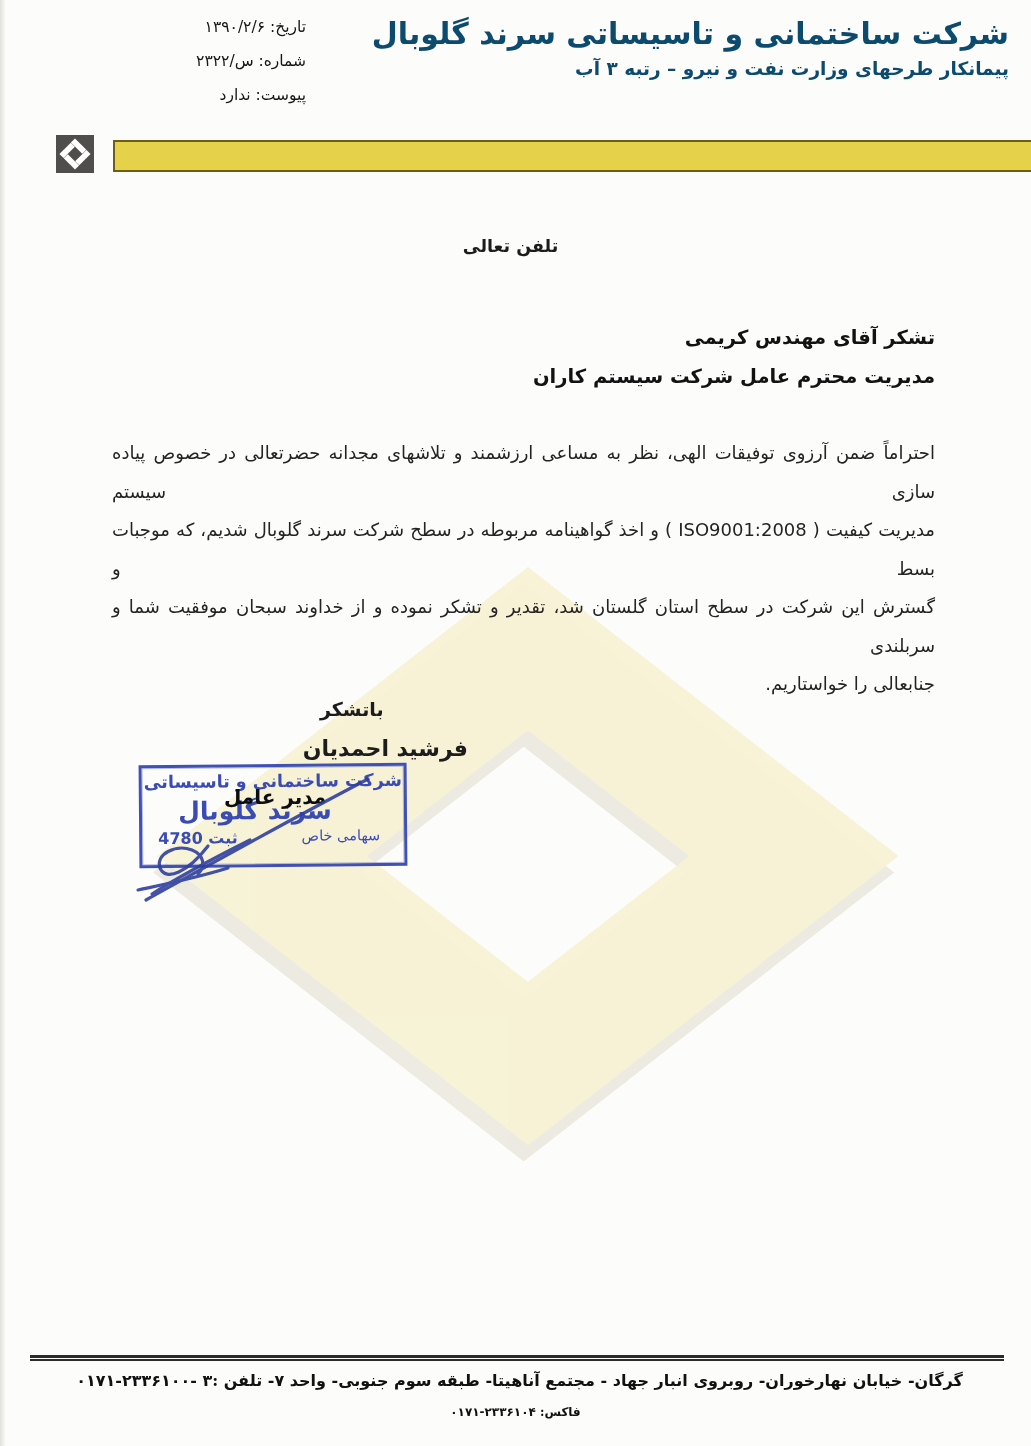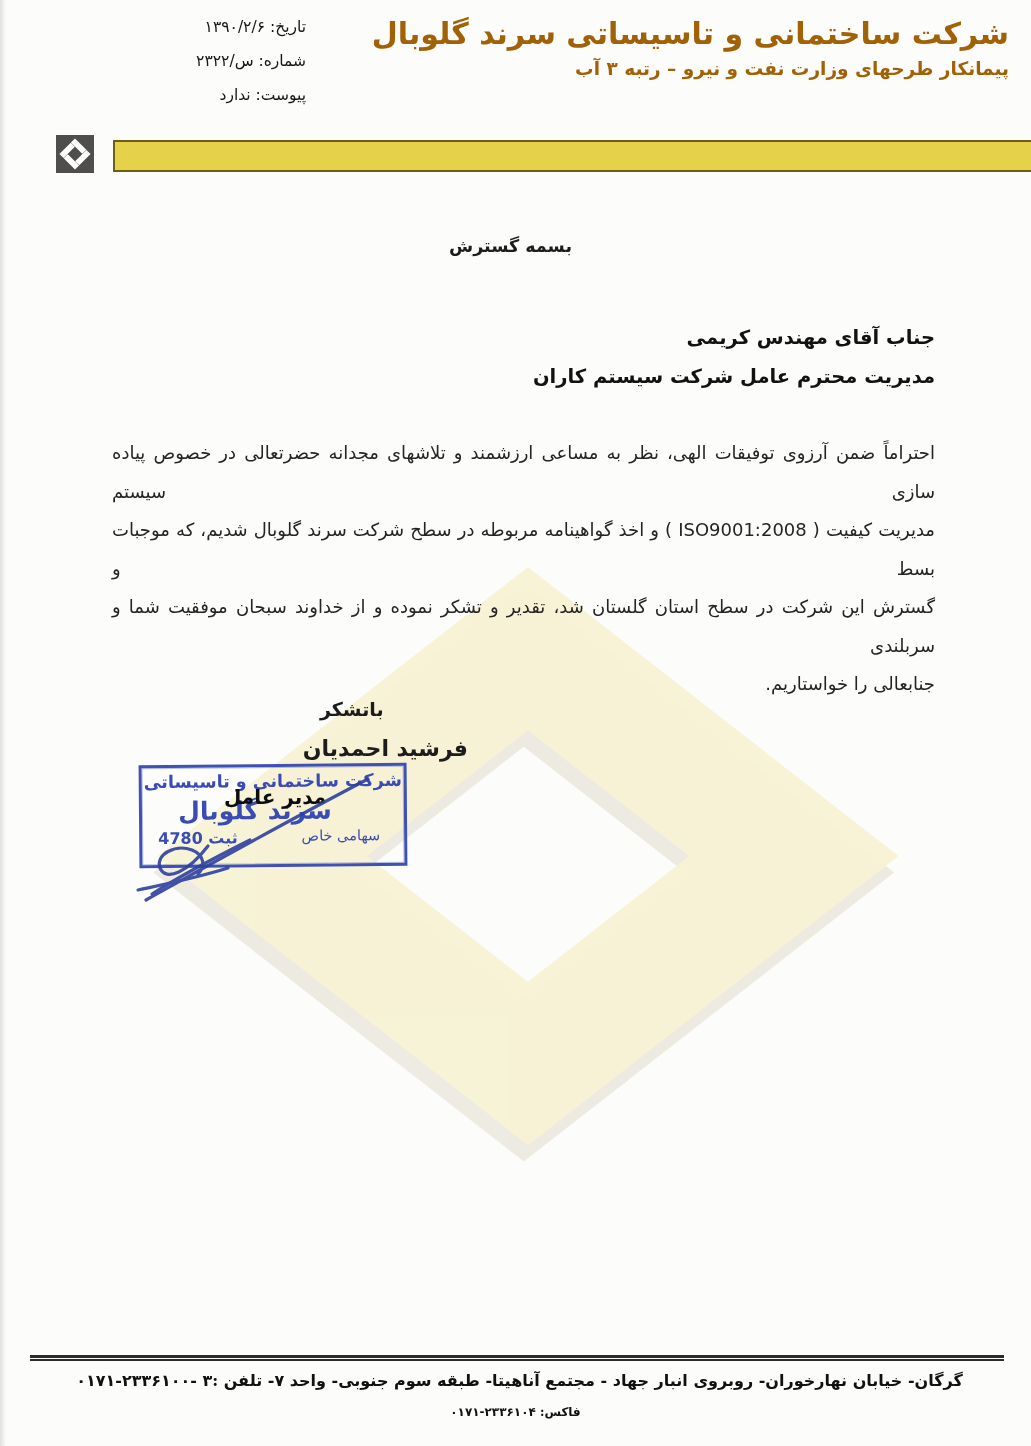--- a/index.html
+++ b/index.html
@@ -18,21 +18,21 @@
 
   
   .scan-edge { left:0; top:0; bottom:0; width:6px;
     background:linear-gradient(to right,#c9c9c5,rgba(255,255,255,0)); opacity:.55; }
 
   
   .meta { left:98px; top:10px; width:208px; direction:rtl; text-align:right;
     font-size:15.5px; line-height:34px; color:#161616; }
 
   
-  .company { right:22px; top:16px; direction:rtl; color:#a16207; }
+  .company { right:22px; top:16px; direction:rtl; color:#0c4a6e; }
   .company-name { font-size:30px; font-weight:700; font-family:"DejaVu Serif","DejaVu Sans",serif; }
   .company-subtitle { margin-top:7px; font-size:18.5px; font-weight:700; }
 
   
   .logo { left:56px; top:135px; width:38px; height:38px; }
   .bar { left:113px; right:0; top:140px; height:32px;
     background:#e6d24a; border:2px solid #6f5f16; border-right:none; }
 
   .besmele { left:0; right:10px; top:236px; text-align:center;
     font-size:17.5px; font-weight:700; direction:rtl; }
@@ -116,24 +116,24 @@
     <g transform="translate(19,19) rotate(45)" fill="#ffffff">
       <rect x="-11" y="-11" width="16" height="5.8"></rect>
       <rect x="5.2" y="-11" width="5.8" height="16"></rect>
       <rect x="-5" y="5.2" width="16" height="5.8"></rect>
       <rect x="-11" y="-5" width="5.8" height="16"></rect>
     </g>
   </svg>
 
   <div class="abs bar content"></div>
 
-  <div class="abs besmele content">بسمه گسترش</div>
+  <div class="abs besmele content">تلفن تعالی</div>
 
   <div class="abs recipient content">
-    <div>جناب آقای مهندس کریمی</div>
+    <div>تشکر آقای مهندس کریمی</div>
     <div>مدیریت محترم عامل شرکت سیستم کاران</div>
   </div>
 
   <div class="abs bodypar content">
     <div class="body-line">احتراماً ضمن آرزوی توفیقات الهی، نظر به مساعی ارزشمند و تلاشهای مجدانه حضرتعالی در خصوص پیاده سازی سیستم</div>
     <div class="body-line">مدیریت کیفیت ( ISO9001:2008 ) و اخذ گواهینامه مربوطه در سطح شرکت سرند گلوبال شدیم، که موجبات بسط و</div>
     <div class="body-line">گسترش این شرکت در سطح استان گلستان شد، تقدیر و تشکر نموده و از خداوند سبحان موفقیت شما و سربلندی</div>
     <div class="body-line last">جنابعالی را خواستاریم.</div>
   </div>
 

